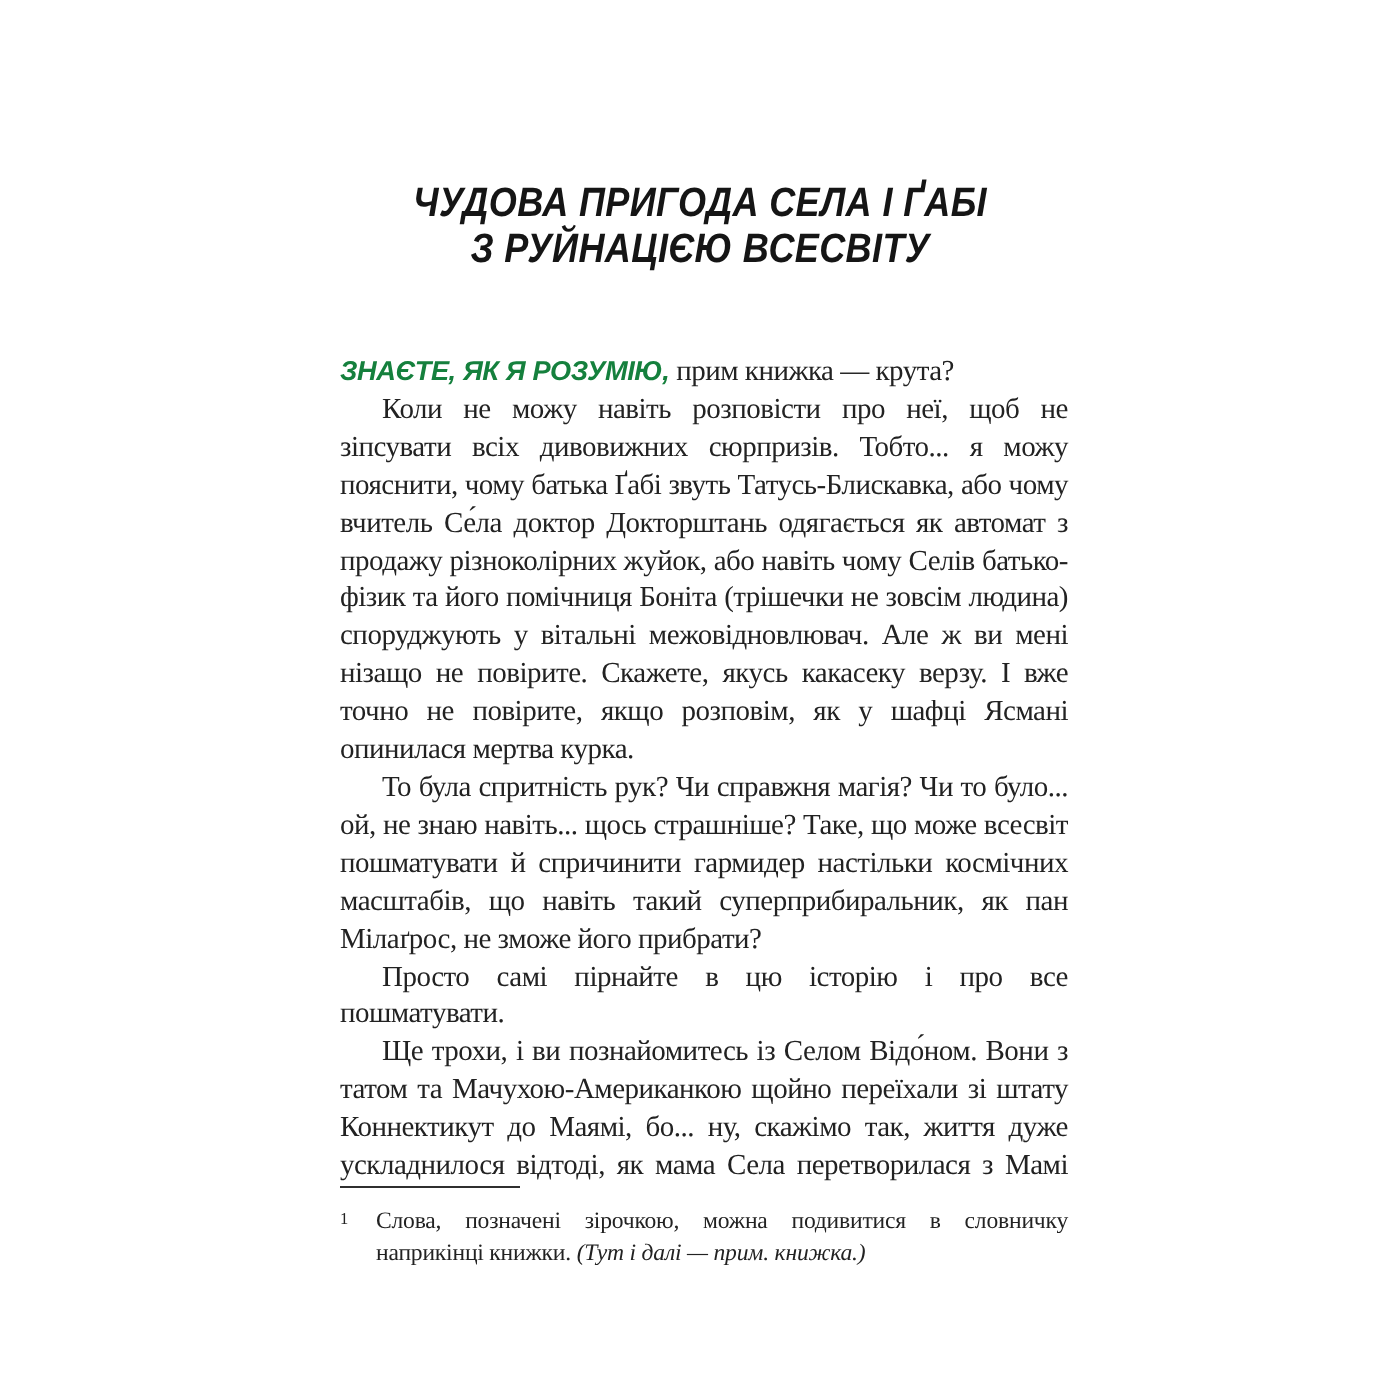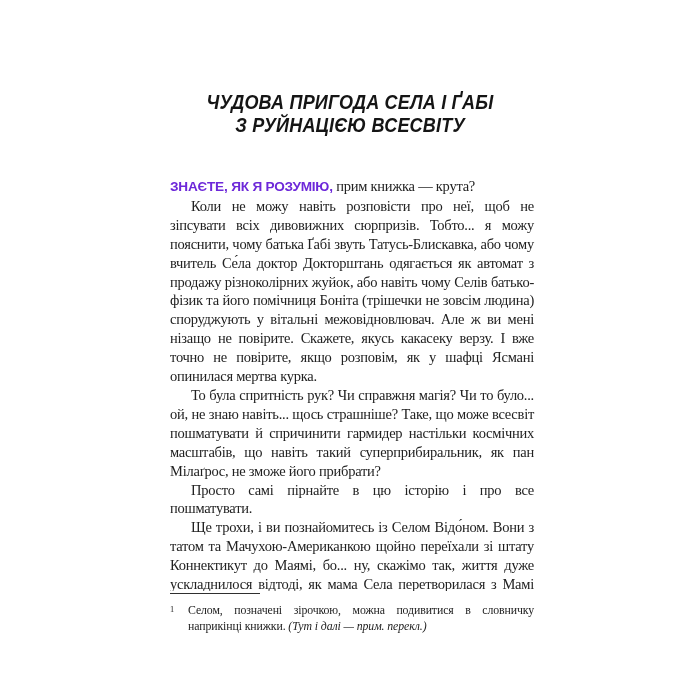--- a/index.html
+++ b/index.html
@@ -48,23 +48,24 @@
   .body-text p {
     margin: 0;
     text-indent: 21px;
   }
   .body-text p.intro {
     text-indent: 0;
   }
   .lead-in {
     font-family: "Liberation Sans", sans-serif;
     font-weight: bold;
+    font-style: italic;
     font-size: 13.6px;
     letter-spacing: -0.2px;
-    color: #6d28d9;
+    color: #15803d;
   }
   sup.fn-ref {
     font-size: 0.65em;
     line-height: 0;
     letter-spacing: 0;
     vertical-align: super;
   }
   .footnote {
     position: absolute;
     left: 170px;
@@ -120,17 +121,17 @@
     <p>То була спритність рук? Чи справжня магія? Чи то було... ой, не знаю навіть... щось страшніше? Таке, що може всесвіт пошматувати й спричинити гармидер настільки космічних масштабів, що навіть такий суперприбиральник, як пан Мілаґрос, не зможе його прибрати?</p>
     <p>Просто самі пірнайте в цю історію і про все пошматувати.</p>
 
     <p><span>Ще трохи, і ви познайомитесь із Селом Відо́ном. Вони з татом та Мачухою-Американкою щойно переїхали зі шта­ту Коннектикут до Маямі, бо... ну, скажімо так, життя дуже ускладнилося відтоді, як мама Села перетворилася з Мамі Віва на Мамі Муерта</span><sup class="fn-ref">*1</sup><span>.</span></p>
   </div>
 
   <div class="footnote">
     <div class="fn-rule"></div>
     <div class="fn-row">
       <div class="fn-marker">1</div>
-      <div class="fn-body"><span>Селом, позначені зірочкою, можна подивитися в словничку наприкінці книжки. </span><span class="fn-note">(Тут і далі — прим. перекл.)</span></div>
+      <div class="fn-body"><span>Слова, позначені зірочкою, можна подивитися в словничку наприкінці книжки. </span><span class="fn-note">(Тут і далі — прим. книжка.)</span></div>
     </div>
   </div>
 
 </div>
 
 </body></html>

